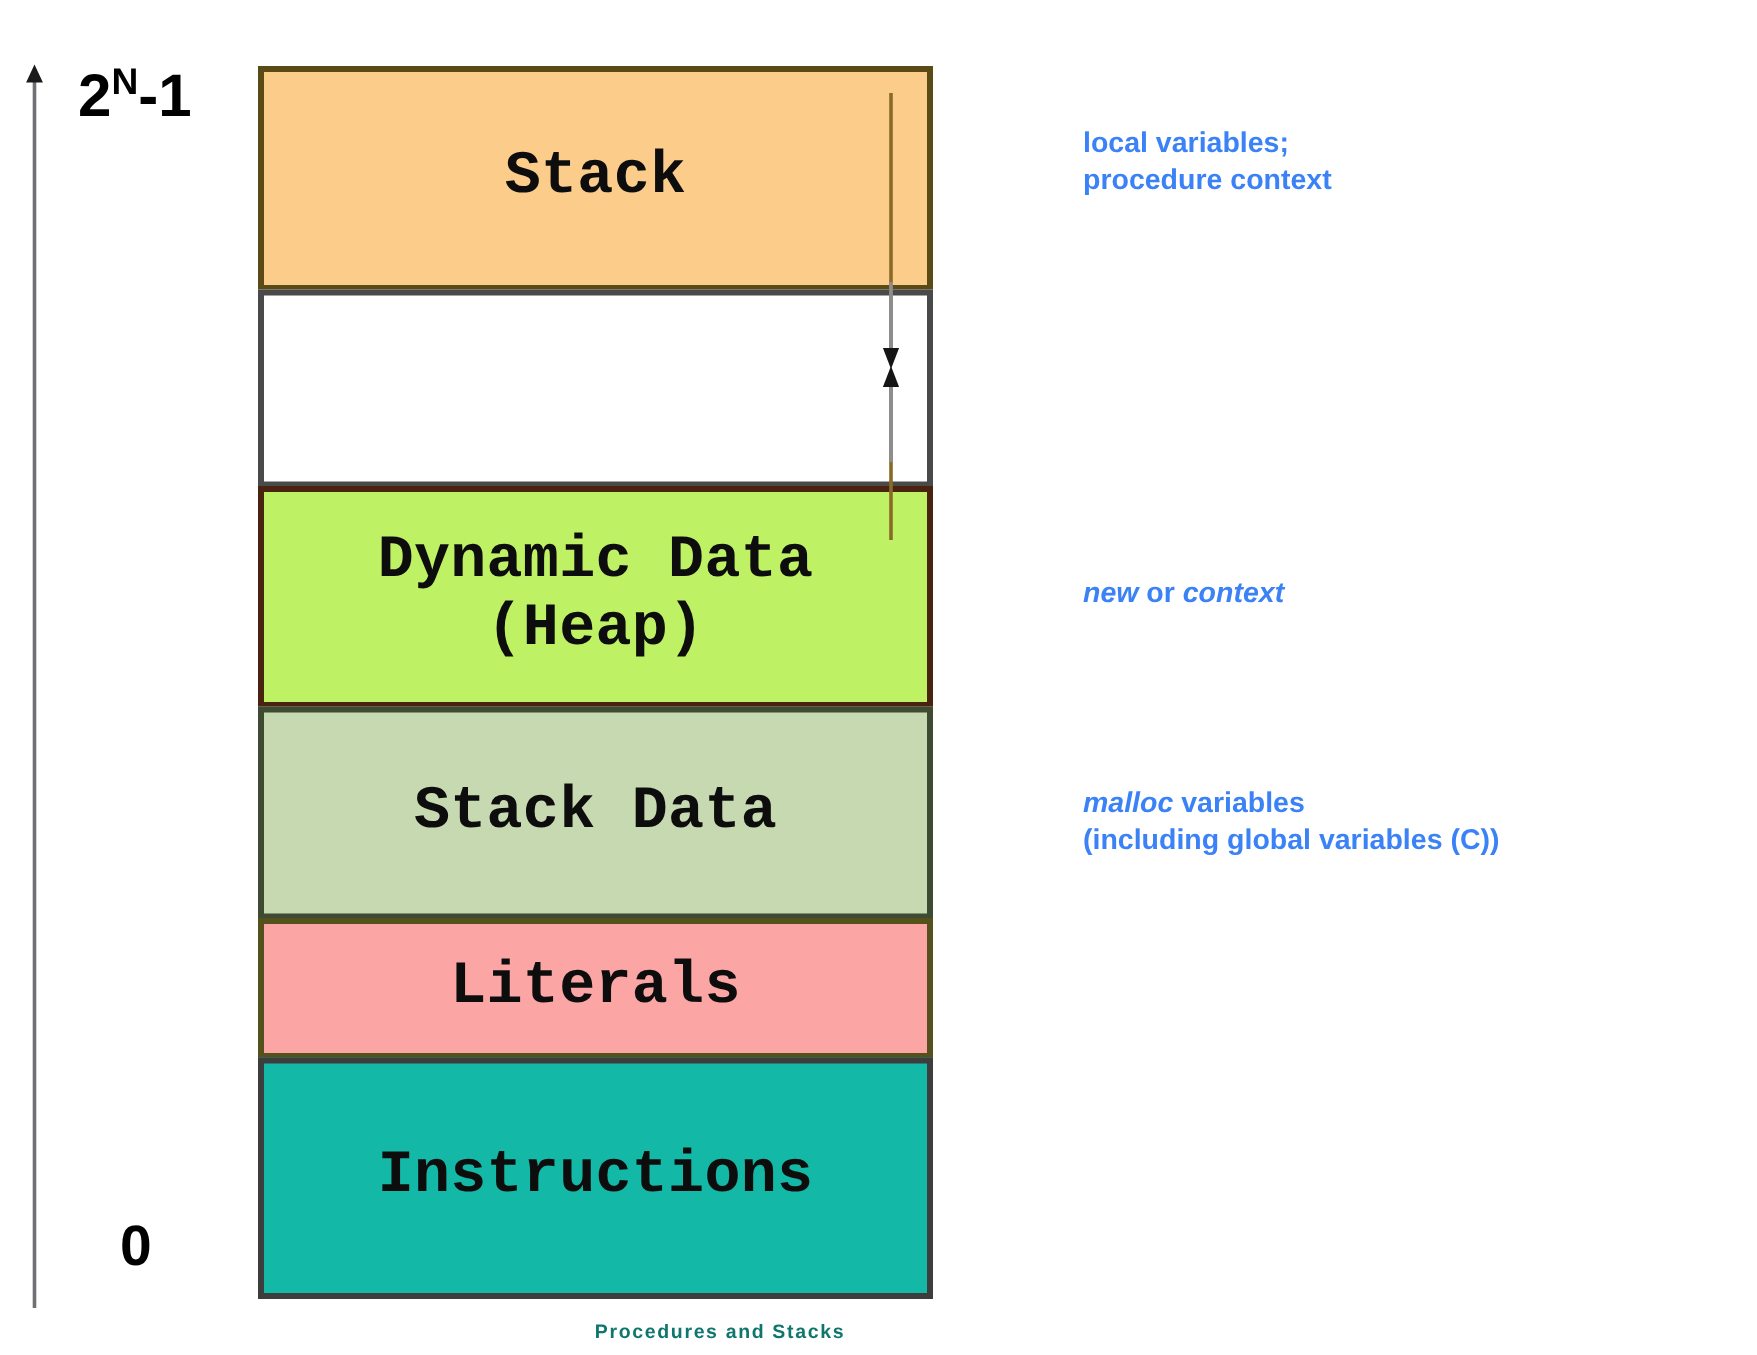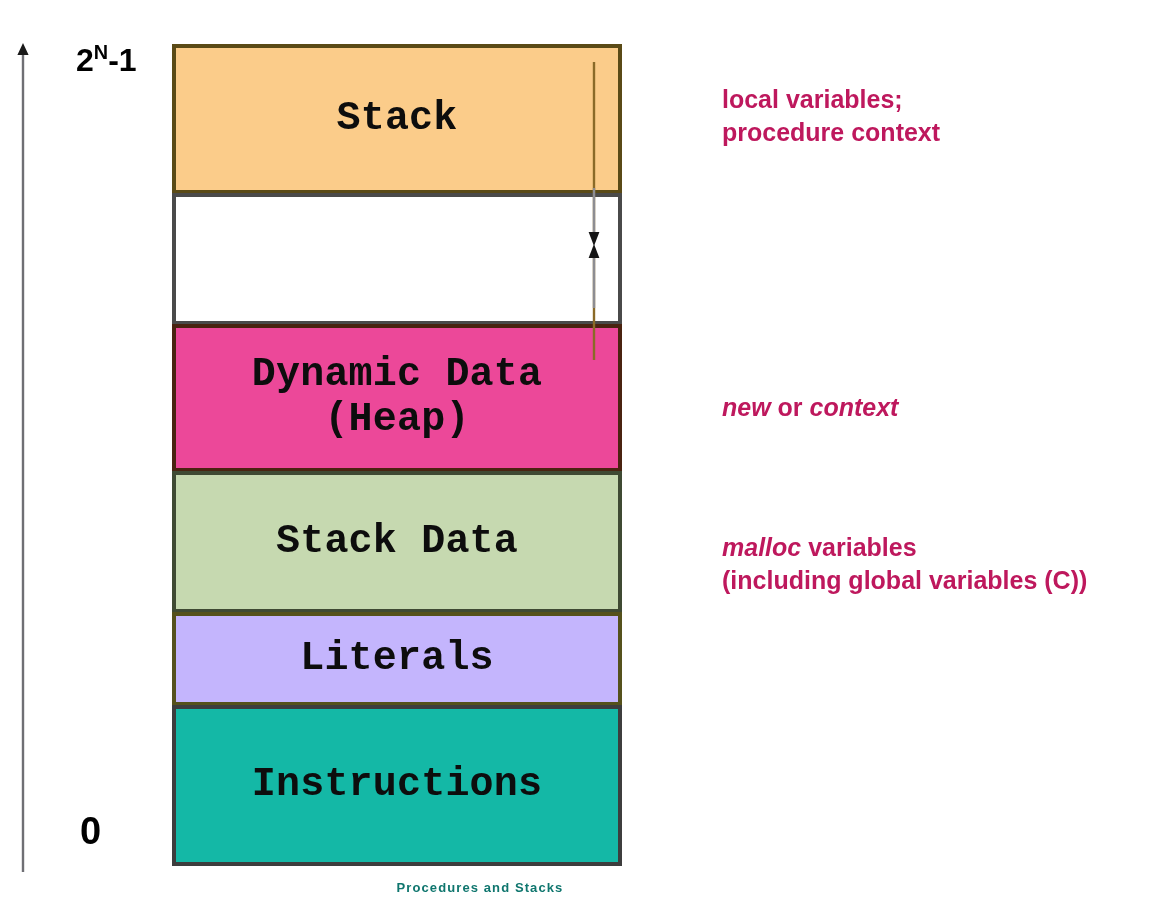--- a/index.html
+++ b/index.html
@@ -49,22 +49,21 @@
   .axis-label {
     position: absolute;
     font-weight: bold;
     color: #000000;
     white-space: nowrap;
     line-height: 1;
   }
   .axis-label-top {
     left: 52px;
     top: 44px;
-    font-size: 32px;
-    margin-left: 24px;
+    font-size: 40px;
   }
   .axis-label-top sup {
     font-size: 0.62em;
     vertical-align: super;
     line-height: 0;
   }
   .axis-label-bottom {
     left: 80px;
     top: 812px;
     font-size: 38px;
@@ -94,43 +93,43 @@
   .seg-label {
     font-size: 40px;
     font-weight: bold;
     color: #0d0d0d;
     line-height: 1.12;
     letter-spacing: 0.2px;
   }
 
   .seg-stack  { top: 0px;   height: 150px; background: #FBCC8A; border-color: #5a4a16; }
   .seg-gap    { top: 149px; height: 132px; background: #ffffff; border-color: #4a4a4a; }
-  .seg-heap   { top: 280px; height: 148px; background: #ec4899; border-color: #4a2310; }
+  .seg-heap   { top: 280px; height: 148px; background: #bef264; border-color: #4a2310; }
   .seg-static { top: 427px; height: 142px; background: #C6D9B0; border-color: #3f4a33; }
-  .seg-lit    { top: 568px; height: 94px;  background: #c4b5fd; border-color: #55511c; }
+  .seg-lit    { top: 568px; height: 94px;  background: #fca5a5; border-color: #55511c; }
   .seg-instr  { top: 661px; height: 161px; background: #14b8a6; border-color: #3d3d3d; }
 
   
   .growth-arrows {
     position: absolute;
     left: 583px;
     top: 60px;
     width: 22px;
     height: 300px;
     pointer-events: none;
   }
   .growth-arrows svg { display: block; }
 
   
   .note {
     position: absolute;
     left: 722px;
-    font-size: 25px;
-    font-weight: bold;
-    color: #be185d;
+    font-size: 19px;
+    font-weight: bold;
+    color: #3b82f6;
     line-height: 1.32;
     white-space: pre-line;
   }
   .note i { font-style: italic; }
 
   .note-stack  { top: 83px;  }
   .note-heap   { top: 358px; }
   .note-static { top: 498px; }
   .note-lit    { top: 648px; }
 

